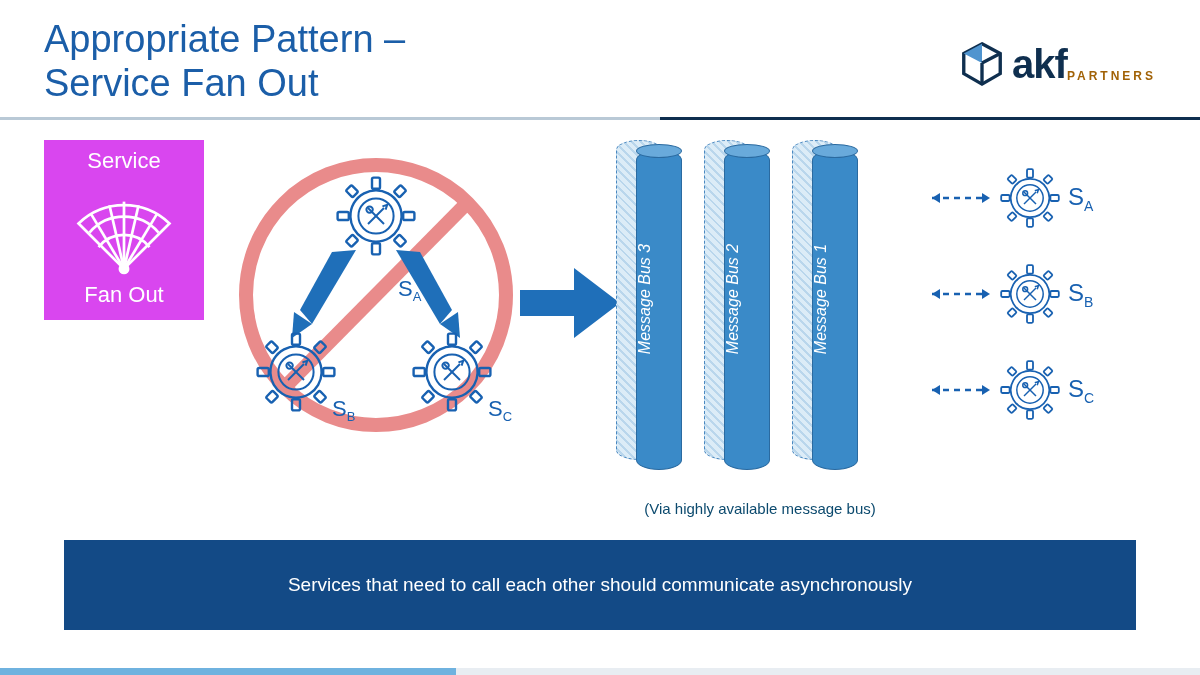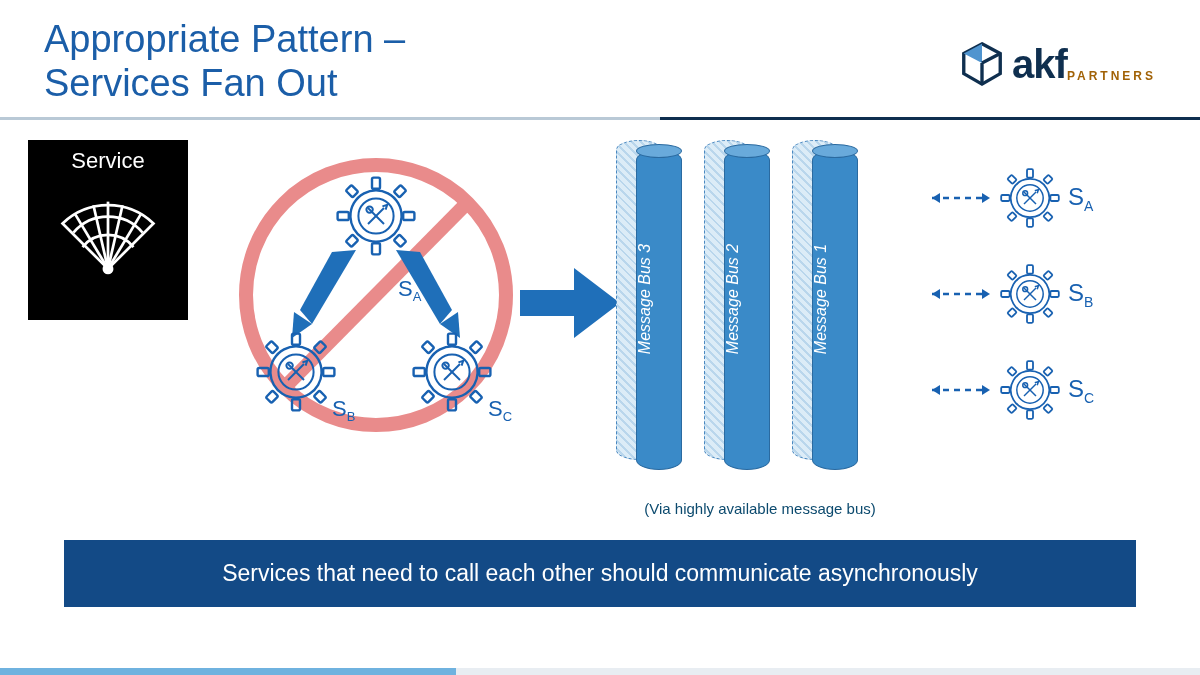--- a/index.html
+++ b/index.html
@@ -38,23 +38,23 @@
     height: 3px;
     background: linear-gradient(to right, #b9c9d6 0%, #b9c9d6 55%, #0f2f4f 55%, #0f2f4f 100%);
   }
   .content {
     position: relative;
     height: 460px;
   }
   
   .fan-card {
     position: absolute;
-    left: 28px; top: 20px;
+    left: 44px; top: 20px;
     width: 160px; height: 180px;
-    background: #000000;
+    background: #d946ef;
     color: #fff;
     text-align: center;
     padding: 8px 6px;
   }
   .fan-card .fc-top { font-size: 22px; }
   .fan-card .fc-bot { font-size: 22px; margin-top: 4px;}
   .fan-svg { margin: 4px auto 0; display:block; }
   
   .anti {
     position: absolute;
@@ -130,23 +130,23 @@
   }
   .svc-row .gear-s { width:60px; height:60px; }
   .svc-row .lbl { font-size:24px; color:#1861b1; }
   .svc-row .lbl sub { font-size:14px; }
   
   .banner {
     position:absolute;
     left: 64px; right: 64px; top: 420px;
     background:#134a86;
     color:#fff;
-    font-size: 23px;
+    font-size: 19px;
     text-align:center;
-    padding: 20px 14px;
+    padding: 34px 14px;
   }
   
   .footer-stripe {
     position:absolute; bottom:0; left:0; right:0; height:7px;
     background: linear-gradient(to right,#6fb2df 0 38%, #e8edf2 38% 100%);
   }
 </style>
 </head>
 <body>
 
@@ -176,21 +176,21 @@
       <line x1="0" y1="6" x2="52" y2="6" stroke="#1861b1" stroke-width="2.5" stroke-dasharray="6 5"></line>
       <path d="M0 6 l8 -5 v10 z" fill="#1861b1"></path>
       <path d="M58 6 l-8 -5 v10 z" fill="#1861b1"></path>
     </g>
   </defs>
 </svg>
 
 <div class="header">
   <div class="title">
     <span>Appropriate Pattern –</span><br>
-    <span>Services Fan Out</span>
+    <span>Service Fan Out</span>
   </div>
   <div class="logo">
     <svg width="48" height="48" viewBox="0 0 100 100">
       <path d="M50 8 L88 28 L88 70 L50 92 L12 70 L12 28 Z" fill="none" stroke="#0f2f4f" stroke-width="7"></path>
       <path d="M50 8 L50 48 L12 28 Z" fill="#4f94cf"></path>
       <path d="M50 48 L88 28 M50 48 L50 92" stroke="#0f2f4f" stroke-width="7" fill="none"></path>
     </svg>
     <div class="logo-text-wrap">
       <span class="logo-akf">akf</span>
       <span class="logo-partners">PARTNERS</span>
@@ -209,20 +209,21 @@
         <line x1="60" y1="100" x2="24" y2="40"></line>
         <line x1="60" y1="100" x2="44" y2="30"></line>
         <line x1="60" y1="100" x2="60" y2="26"></line>
         <line x1="60" y1="100" x2="76" y2="30"></line>
         <line x1="60" y1="100" x2="96" y2="40"></line>
         <path d="M22 60 A50 50 0 0 1 98 60"></path>
         <path d="M32 76 A36 36 0 0 1 88 76"></path>
       </g>
       <circle cx="60" cy="100" r="6" fill="#fff"></circle>
     </svg>
+    <div class="fc-bot">Fan Out</div>
   </div>
 
   <div class="anti">
     <svg width="300" height="310" viewBox="0 0 300 310" style="position:absolute;left:0;top:0">
       <circle cx="150" cy="155" r="130" fill="none" stroke="#e98b8b" stroke-width="14"></circle>
       <line x1="56" y1="250" x2="244" y2="60" stroke="#e98b8b" stroke-width="14"></line>
 
       <g fill="#1f6fb9">
         <path d="M130 110 L86 184 L74 170 L106 112 Z"></path>
         <path d="M86 184 l-20 14 l2 -26 z"></path>

